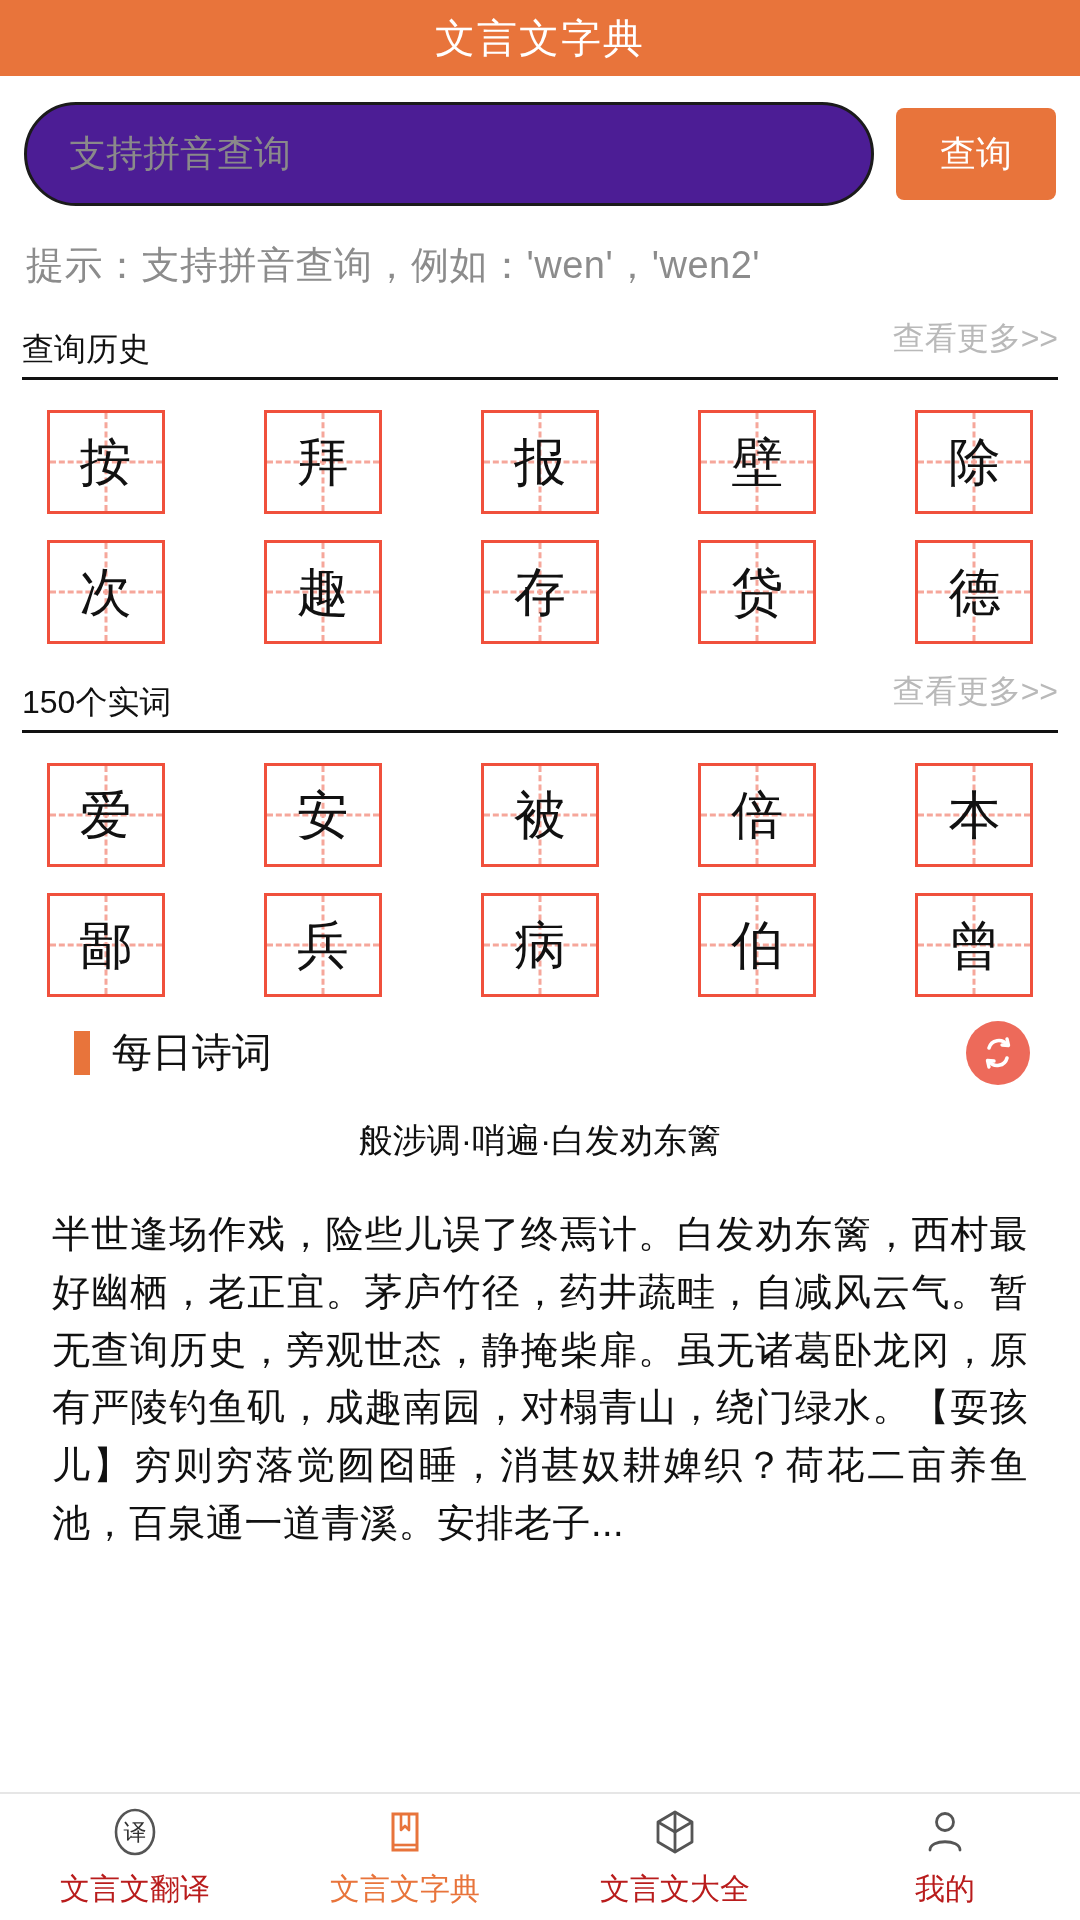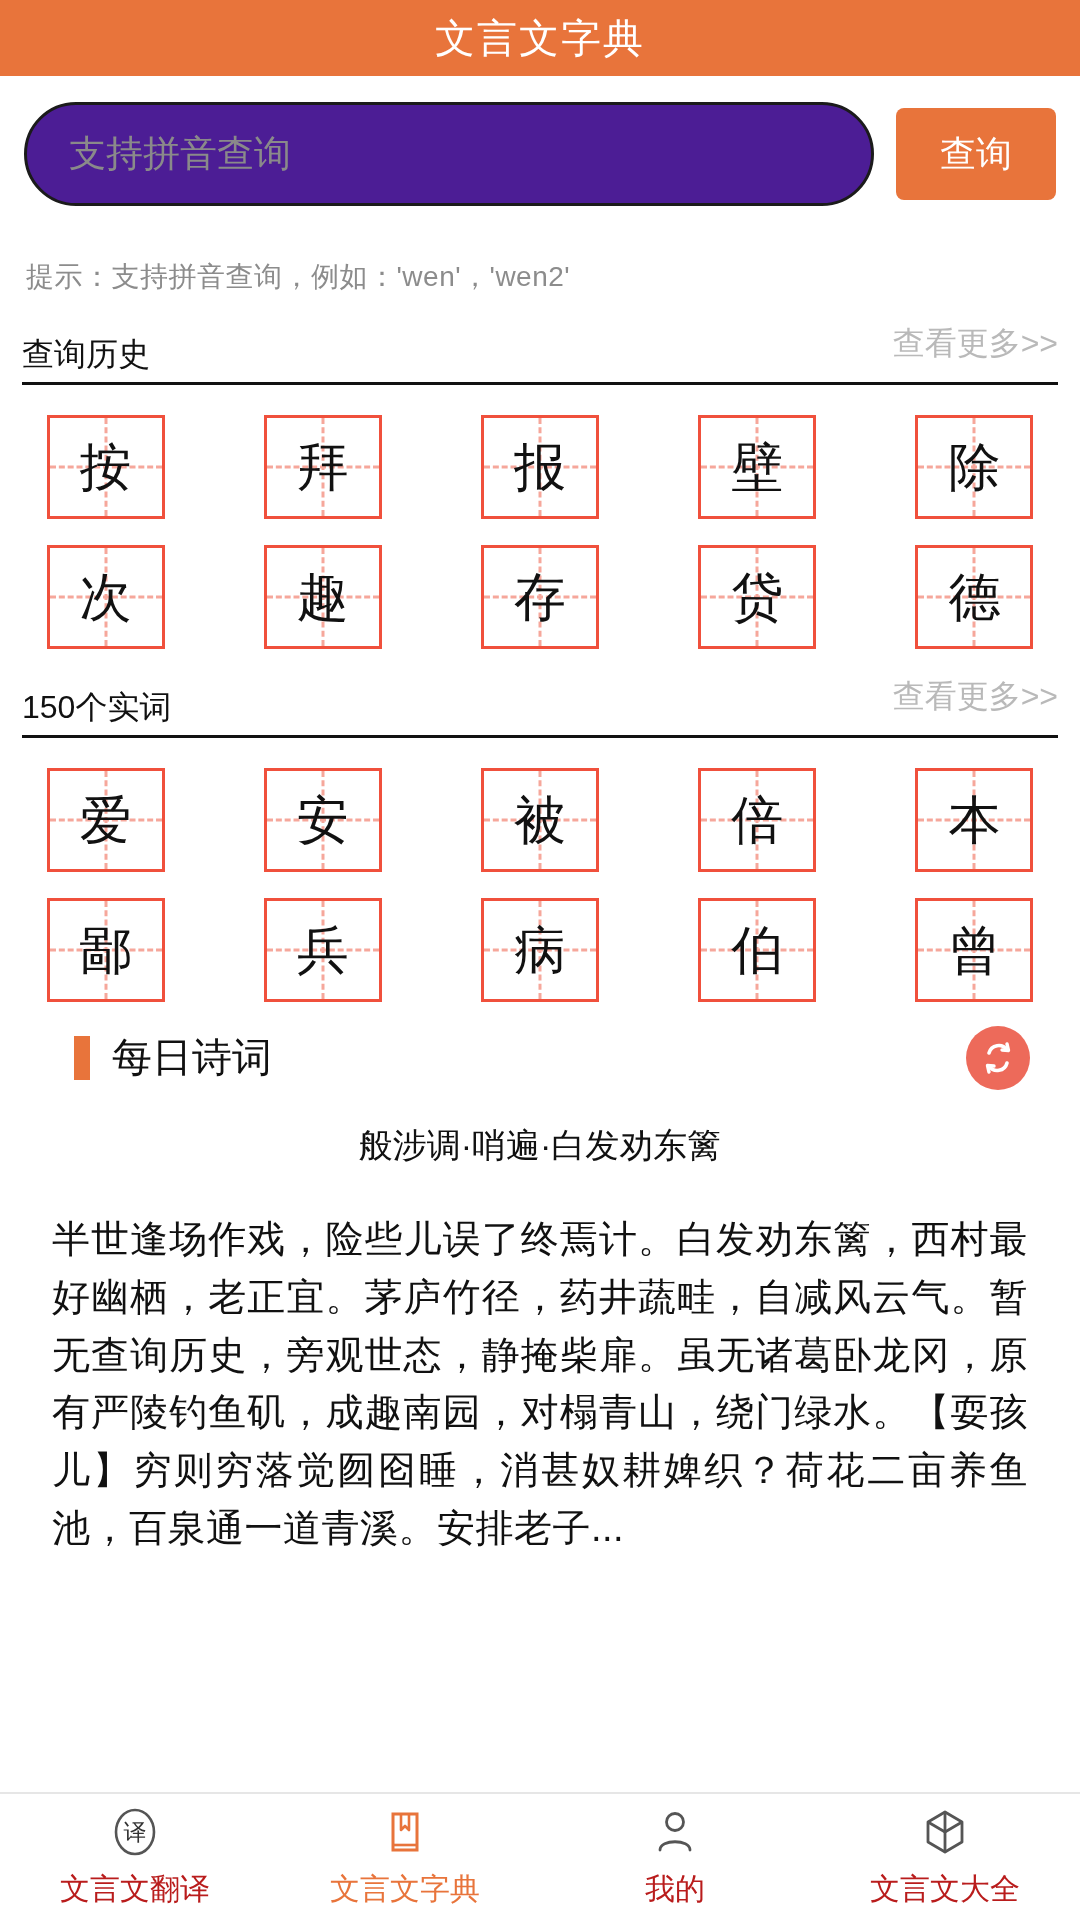--- a/index.html
+++ b/index.html
@@ -56,23 +56,23 @@
     flex:0 0 auto;
     width:160px; height:92px;
     background:#e8743b;
     border-radius:8px;
     display:flex; align-items:center; justify-content:center;
     color:#ffffff;
     font-size:36px;
   }
 
   .hint {
-    padding:52px 26px 0 26px;
+    padding:34px 26px 0 26px;
     color:#8c8c8c;
-    font-size:28px;
+    font-size:38px;
     letter-spacing:0.5px;
   }
 
   
   .section {
     padding:0 22px;
   }
   .section-head {
     margin-top:26px;
     display:flex; align-items:flex-end; justify-content:space-between;
@@ -337,33 +337,33 @@
           <path d="M22 8 L22 24 L26 20 L30 24 L30 8" fill="none" stroke="#e8743b" stroke-width="2.6" stroke-linejoin="round"></path>
           <line x1="14" y1="39" x2="38" y2="39" stroke="#e8743b" stroke-width="2.6"></line>
         </svg>
       </div>
       <div class="lbl">文言文字典</div>
     </div>
 
     <div class="tab">
       <div class="ic">
         <svg width="52" height="52" viewBox="0 0 52 52" aria-hidden="true">
-          <circle cx="26" cy="16" r="8.5" fill="none" stroke="#555555" stroke-width="2.8"></circle>
-          <path d="M11 44 C11 33 41 33 41 44" fill="none" stroke="#555555" stroke-width="2.8" stroke-linecap="round"></path>
-        </svg>
-      </div>
-      <div class="lbl">我的</div>
-    </div>
-
-    <div class="tab">
-      <div class="ic">
-        <svg width="52" height="52" viewBox="0 0 52 52" aria-hidden="true">
           <path d="M26 6 L43 16 L43 36 L26 46 L9 36 L9 16 Z" fill="none" stroke="#555555" stroke-width="2.8" stroke-linejoin="round"></path>
           <path d="M26 6 L26 46" fill="none" stroke="#555555" stroke-width="2.8"></path>
           <path d="M26 26 L43 16" fill="none" stroke="#555555" stroke-width="2.8"></path>
           <path d="M26 26 L9 16" fill="none" stroke="#555555" stroke-width="2.8"></path>
         </svg>
       </div>
       <div class="lbl">文言文大全</div>
     </div>
 
+    <div class="tab">
+      <div class="ic">
+        <svg width="52" height="52" viewBox="0 0 52 52" aria-hidden="true">
+          <circle cx="26" cy="16" r="8.5" fill="none" stroke="#555555" stroke-width="2.8"></circle>
+          <path d="M11 44 C11 33 41 33 41 44" fill="none" stroke="#555555" stroke-width="2.8" stroke-linecap="round"></path>
+        </svg>
+      </div>
+      <div class="lbl">我的</div>
+    </div>
+
   </div>
 </div>
 
 </body></html>

